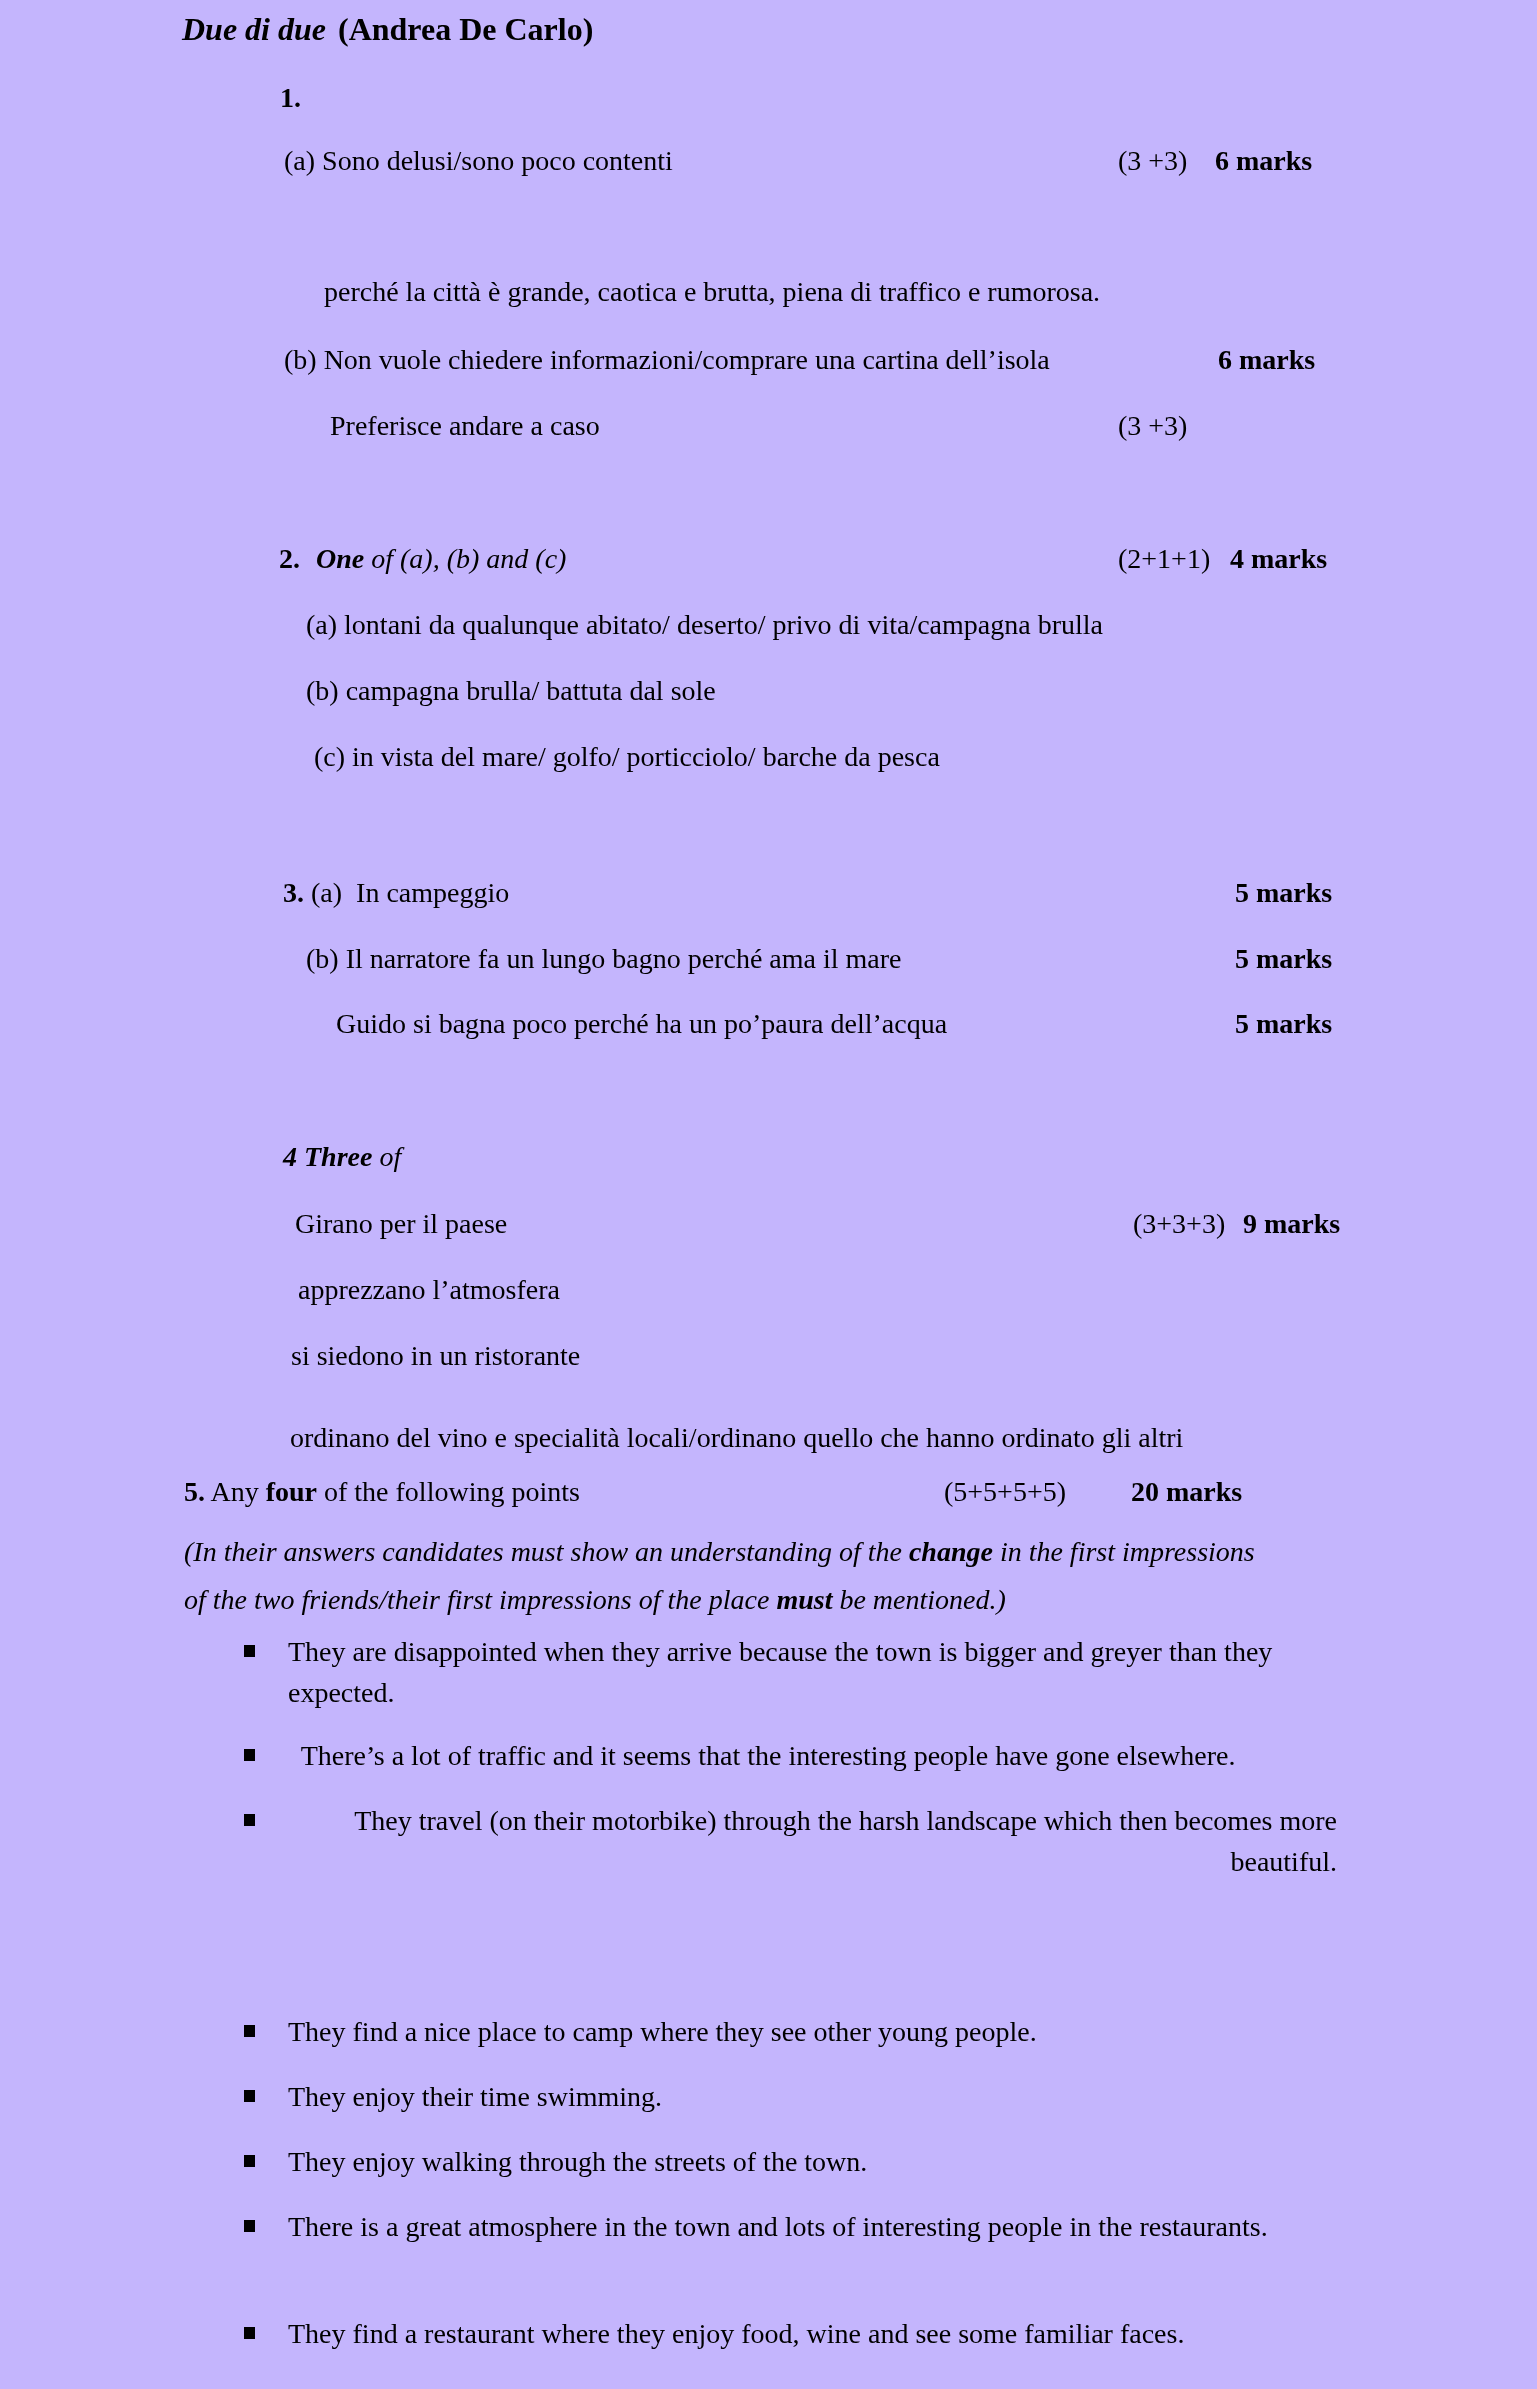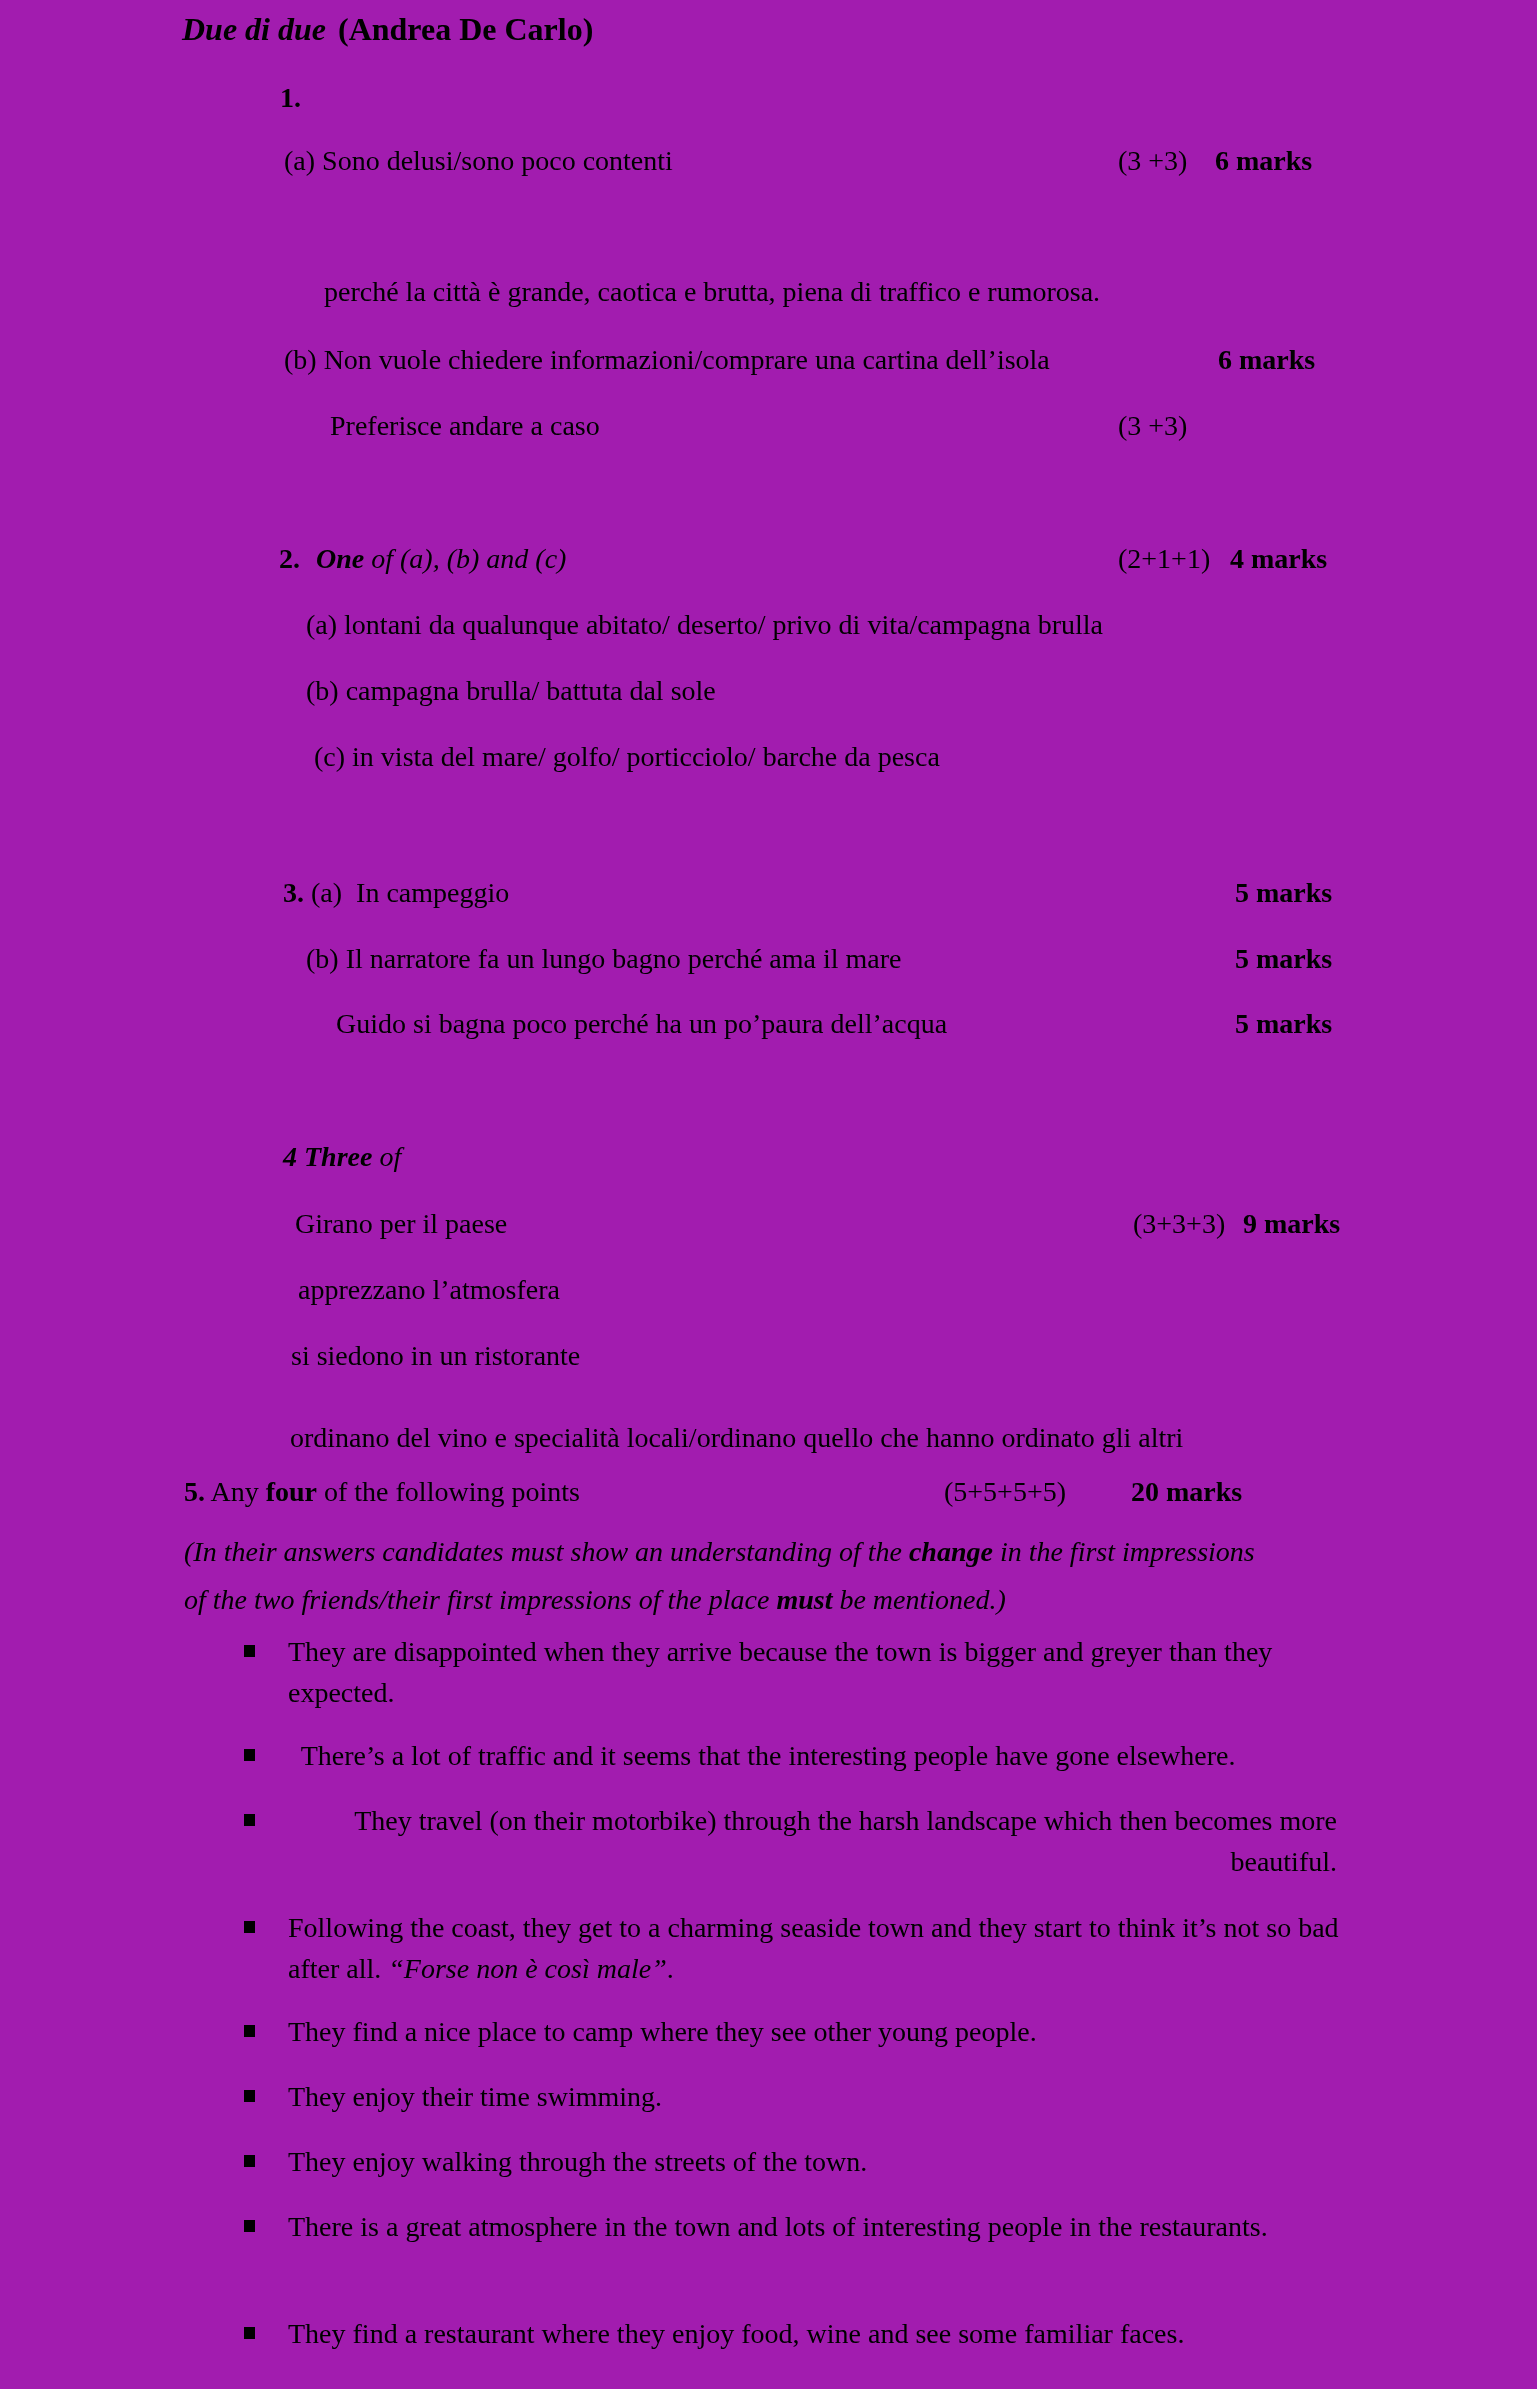--- a/index.html
+++ b/index.html
@@ -1,19 +1,19 @@
 <!DOCTYPE html>
 <html style="font-size:13.5px"><head>
 <meta charset="utf-8">
 <style>
   html,body { margin:0; padding:0; background:#888; }
   #page {
     position:relative;
     width:1538px; height:2389px;
-    background:#a21caf;
+    background:#c4b5fd;
     font-family:"Liberation Serif","DejaVu Serif",serif;
     color:#000;
     overflow:hidden;
   }
   .abs { position:absolute; }
   .line { white-space:nowrap; font-size:28px; line-height:37px; }
   .wrap { font-size:28px; }
   .b { font-weight:bold; }
   .i { font-style:italic; }
   .title { font-size:32px; line-height:41px; white-space:nowrap; }
@@ -105,24 +105,20 @@
   <div class="bullet-row" style="top:1735px;">
     <span class="sq"></span>
     <div class="wrap btxt indent-sm">There’s a lot of traffic and it seems that the interesting people have gone elsewhere.</div>
   </div>
 
   <div class="bullet-row" style="top:1800px;">
     <span class="sq"></span>
     <div class="wrap btxt w1240">They travel (on their motorbike) through the harsh landscape which then becomes more beautiful.</div>
   </div>
 
-  <div class="bullet-row" style="top:1907px;">
-    <span class="sq"></span>
-    <div class="wrap btxt w1250"><span>Following the coast, they get to a charming seaside town and they start to think it’s not so bad after all. </span><span class="i">“Forse non è così male”</span><span>.</span></div>
-  </div>
 
   <div class="bullet-row" style="top:2076px;">
     <span class="sq"></span>
     <div class="wrap btxt">They enjoy their time swimming.</div>
   </div>
 
   <div class="bullet-row" style="top:2011px;">
     <span class="sq"></span>
     <div class="wrap btxt">They find a nice place to camp where they see other young people.</div>
   </div>

